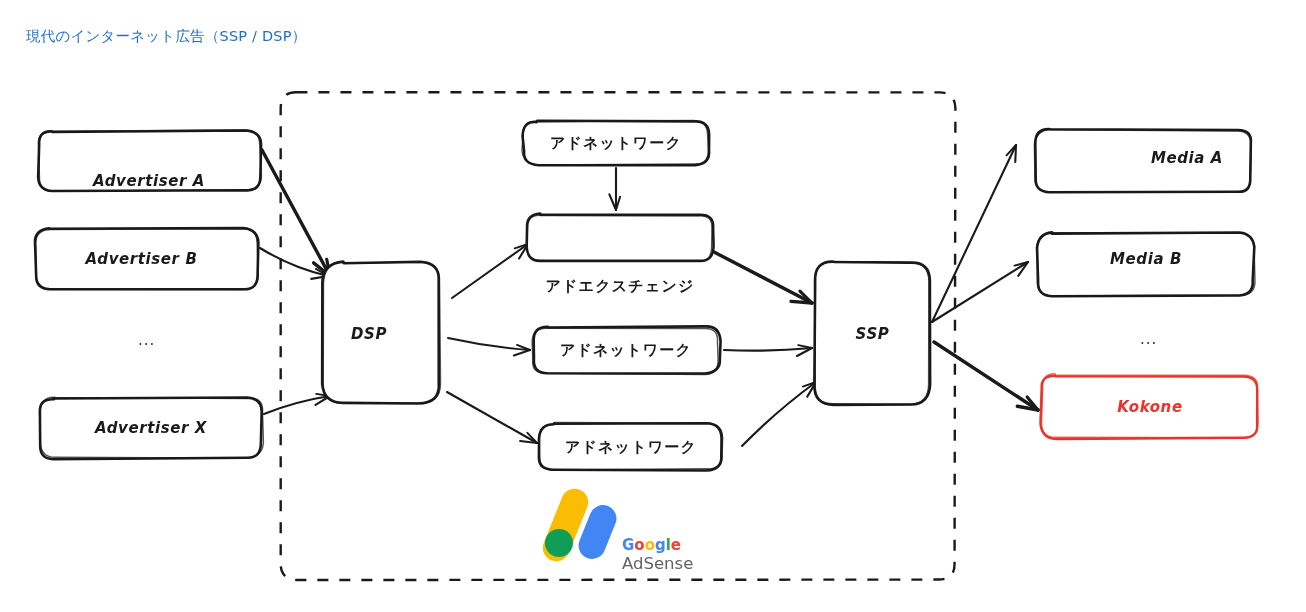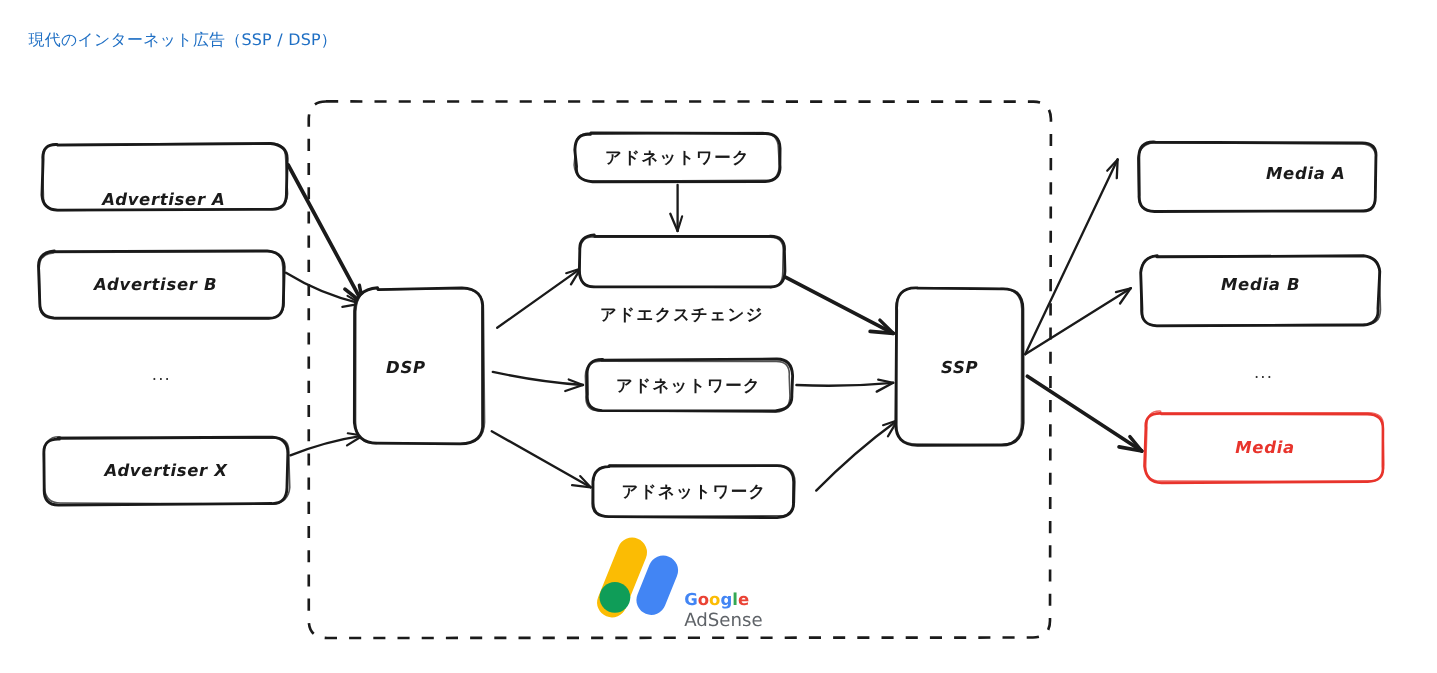--- a/index.html
+++ b/index.html
@@ -152,21 +152,21 @@
       <div class="node-label lbl-hand" style="left: 40px; top: 229px; width: 203px; height: 60px;">Advertiser B</div>
       <div class="node-label lbl-hand" style="left: 40px; top: 398px; width: 222px; height: 60px; border-radius: 13px;">Advertiser X</div>
       <div class="node-label lbl-hand" style="left: 323px; top: 263px; width: 92px; height: 141px;">DSP</div>
       <div class="node-label lbl-jp" style="left: 523px; top: 122px; width: 186px; height: 43px;">アドネットワーク</div>
       <div class="node-label lbl-jp" style="left: 527px; top: 215px; width: 186px; height: 46px; margin-top: 48px;">アドエクスチェンジ</div>
       <div class="node-label lbl-jp" style="left: 533px; top: 327px; width: 186px; height: 46px;">アドネットワーク</div>
       <div class="node-label lbl-jp" style="left: 540px; top: 424px; width: 182px; height: 46px;">アドネットワーク</div>
       <div class="node-label lbl-hand" style="left: 815px; top: 262px; width: 115px; height: 143px; text-align: center;">SSP</div>
       <div class="node-label lbl-hand" style="left: 1035px; top: 130px; width: 216px; height: 55px; padding-left: 44px;">Media A</div>
       <div class="node-label lbl-hand" style="left: 1038px; top: 233px; width: 216px; height: 52px;">Media B</div>
-      <div class="node-label lbl-hand lbl-red" style="left: 1042px; top: 375px; width: 216px; height: 63px;">Media</div>
+      <div class="node-label lbl-hand lbl-red" style="left: 1042px; top: 375px; width: 216px; height: 63px;">Kokone</div>
       <div class="ellipsis" style="left: 138px; top: 331px;">...</div>
       <div class="ellipsis" style="left: 1140px; top: 330px;">...</div>
     </div>
 
   <div class="adsense">
     <div class="as-mark">
       <div class="as-bar as-yellow"></div>
       <div class="as-bar as-blue"></div>
       <div class="as-green"></div>
     </div>

